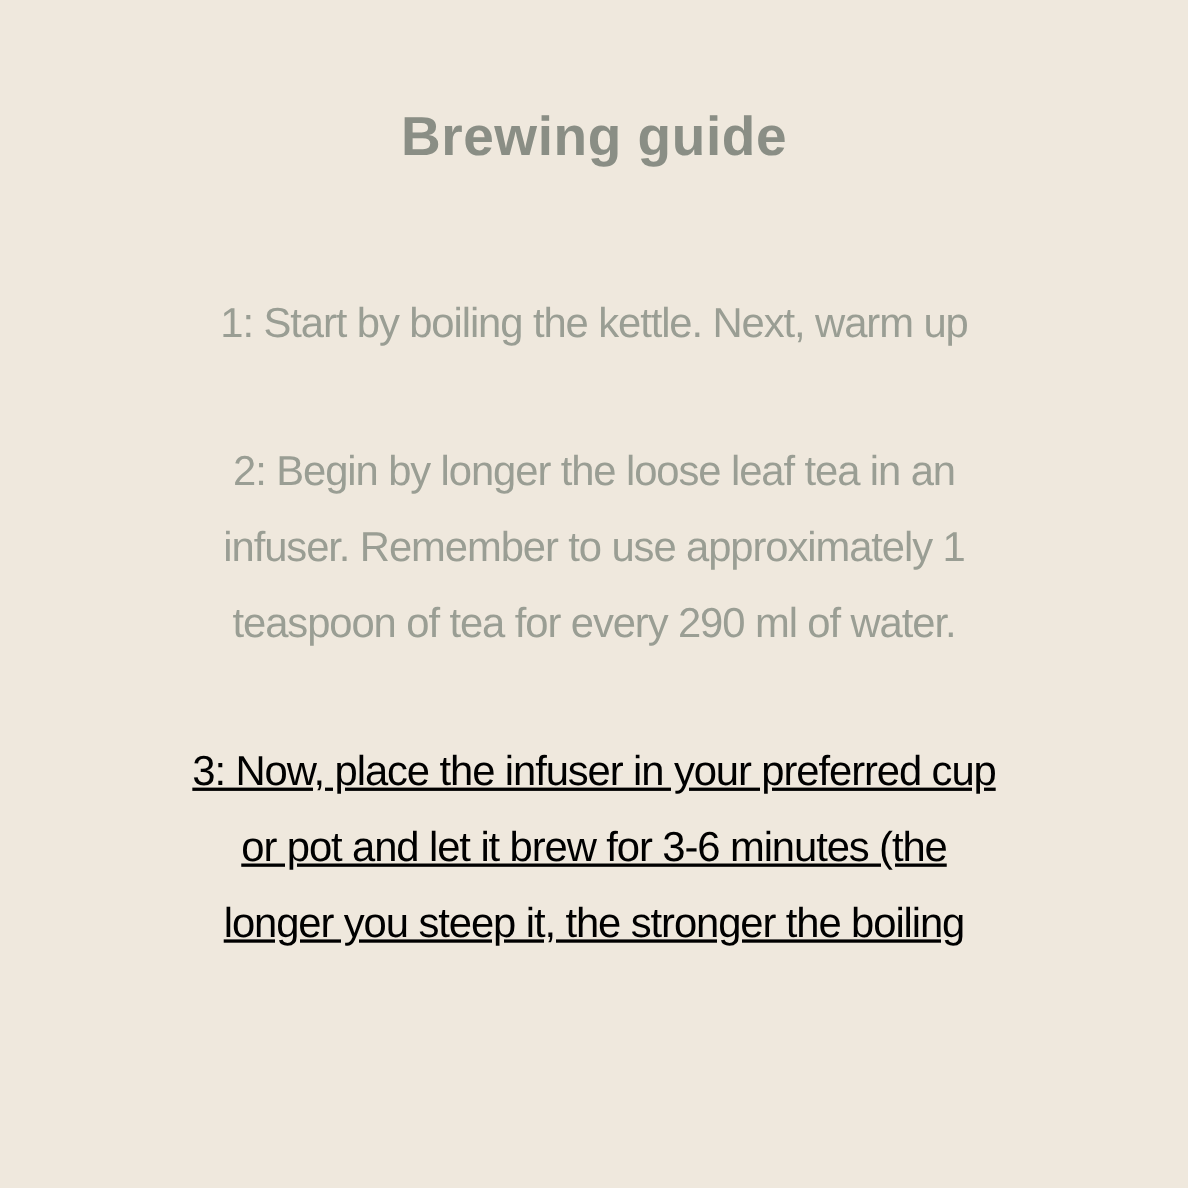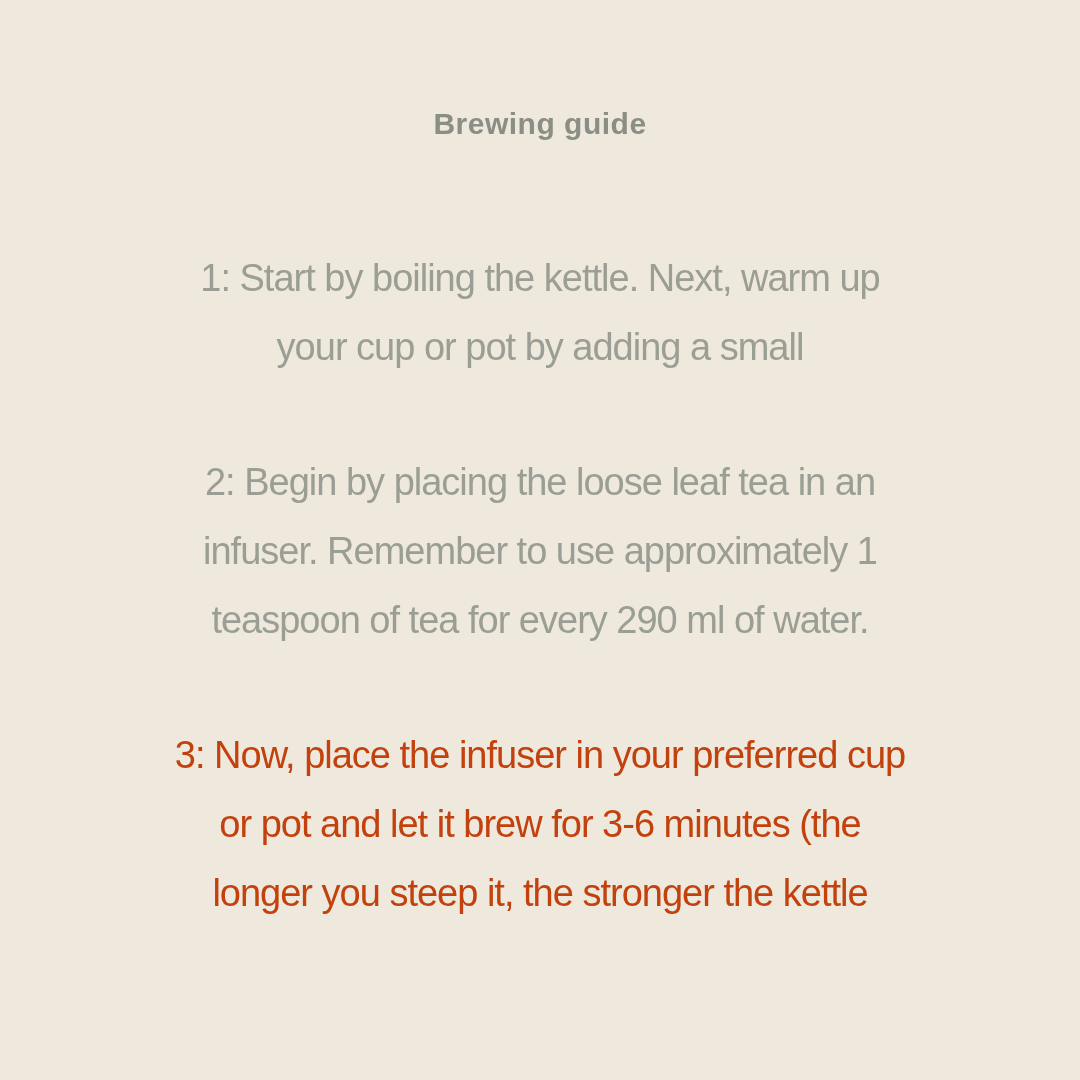--- a/index.html
+++ b/index.html
@@ -16,23 +16,23 @@
   .page {
     width: 1080px;
     height: 1080px;
     box-sizing: border-box;
     display: flex;
     flex-direction: column;
     align-items: center;
     text-align: center;
   }
   .title {
-    margin: 0;
+    margin: 16px;
     margin-top: 100px;
-    font-size: 30px;
+    font-size: 50px;
     line-height: 48px;
     font-weight: 700;
     color: #8A8E85;
     letter-spacing: 0.5px;
   }
   .step {
     margin: 0;
     color: #9A9E94;
     font-size: 38px;
     line-height: 69px;
@@ -48,28 +48,27 @@
 </style>
 </head>
 <body style="background: rgb(239, 232, 221);">
 
 <div class="page">
 
   <h1 class="title" style="color: rgb(138, 142, 133);">Brewing guide</h1>
 
   <div class="step step-1" style="color: rgb(154, 158, 148);">
     <div class="line">1: Start by boiling the kettle. Next, warm up</div>
-    <div class="line">your cup or pot by adding a small</div>
   </div>
 
   <div class="step step-2" style="color: rgb(154, 158, 148);">
-    <div class="line">2: Begin by placing the loose leaf tea in an</div>
+    <div class="line">2: Begin by longer the loose leaf tea in an</div>
     <div class="line">infuser. Remember to use approximately 1</div>
     <div class="line">teaspoon of tea for every 290 ml of water.</div>
   </div>
 
-  <div class="step step-3" style="color: #c2410c;">
+  <div class="step step-3" style="color: #000000; text-decoration: underline;">
     <div class="line">3: Now, place the infuser in your preferred cup</div>
     <div class="line">or pot and let it brew for 3-6 minutes (the</div>
-    <div class="line">longer you steep it, the stronger the kettle</div>
+    <div class="line">longer you steep it, the stronger the boiling</div>
   </div>
 
 </div>
 
 </body></html>

